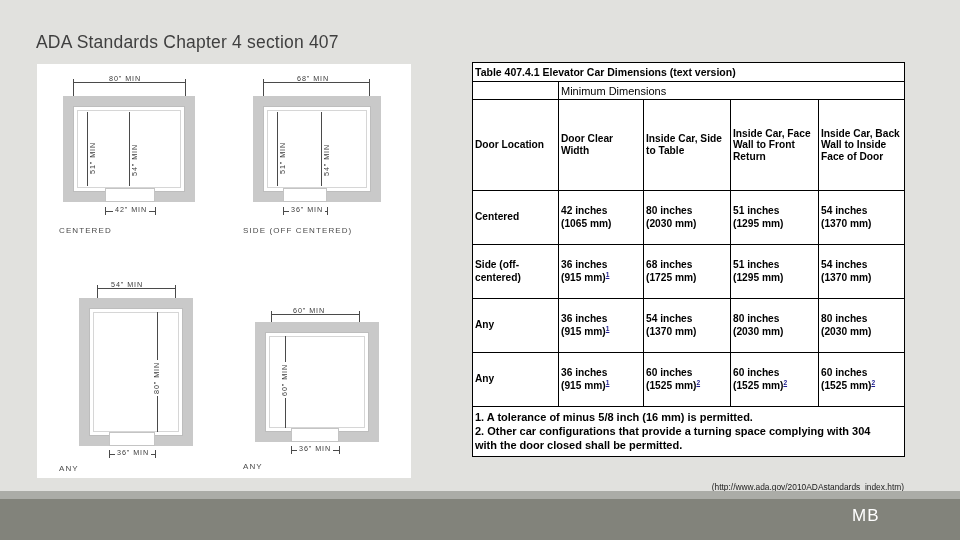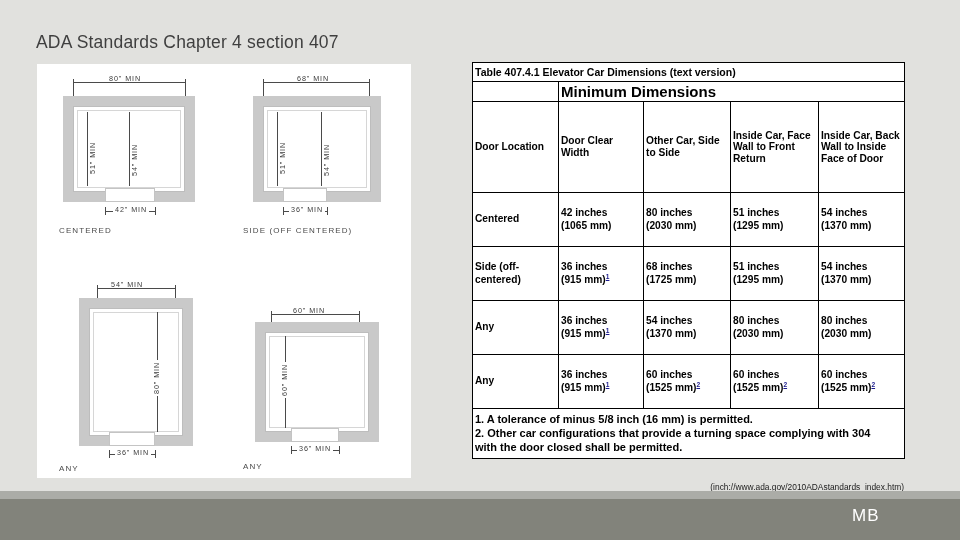--- a/index.html
+++ b/index.html
@@ -135,22 +135,22 @@
     color: #000000;
     padding: 2px 2px;
   }
   .tbl-title {
     font-size: 10.5px;
     font-weight: bold;
     height: 16px;
     padding: 1px 2px !important;
   }
   .tbl-sub {
-    font-size: 15px;
-    font-weight: bold;
+    font-size: 11px;
+    font-weight: normal;
     height: 15px;
     padding: 1px 2px !important;
   }
   .blank-cell { border-left: 1.4px solid #000; }
   .hdr {
     font-size: 10.2px;
     font-weight: bold;
     line-height: 1.14;
     height: 86px;
   }
@@ -335,21 +335,21 @@
         <tr>
           <td class="tbl-title" colspan="5">Table 407.4.1 Elevator Car Dimensions (text version)</td>
         </tr>
         <tr>
           <td class="blank-cell"></td>
           <td class="tbl-sub" colspan="4">Minimum Dimensions</td>
         </tr>
         <tr>
           <td class="hdr">Door Location</td>
           <td class="hdr">Door Clear Width</td>
-          <td class="hdr">Other Car, Side to Side</td>
+          <td class="hdr">Inside Car, Side to Table</td>
           <td class="hdr">Inside Car, Face Wall to Front Return</td>
           <td class="hdr">Inside Car, Back Wall to Inside Face of Door</td>
         </tr>
 
         <tr>
           <td class="datacell rowlabel">Centered</td>
           <td class="datacell">
             <span>42 inches</span><br>
             <span>(1065 mm)</span><sup class="fn"></sup>
           </td>
@@ -431,19 +431,19 @@
           <td class="notes" colspan="5">
             <div>1. A tolerance of minus 5/8 inch (16 mm) is permitted.</div>
             <div>2. Other car configurations that provide a turning space complying with 304</div>
             <div>with the door closed shall be permitted.</div>
           </td>
         </tr>
       </tbody>
     </table>
   </div>
 
-  <div class="source">(inch://www.ada.gov/2010ADAstandards_index.htm)</div>
+  <div class="source">(http://www.ada.gov/2010ADAstandards_index.htm)</div>
 
   <div class="footer-light"></div>
   <div class="footer-dark"></div>
   <div class="footer-initials">MB</div>
 
 </div>
 
 </body></html>

